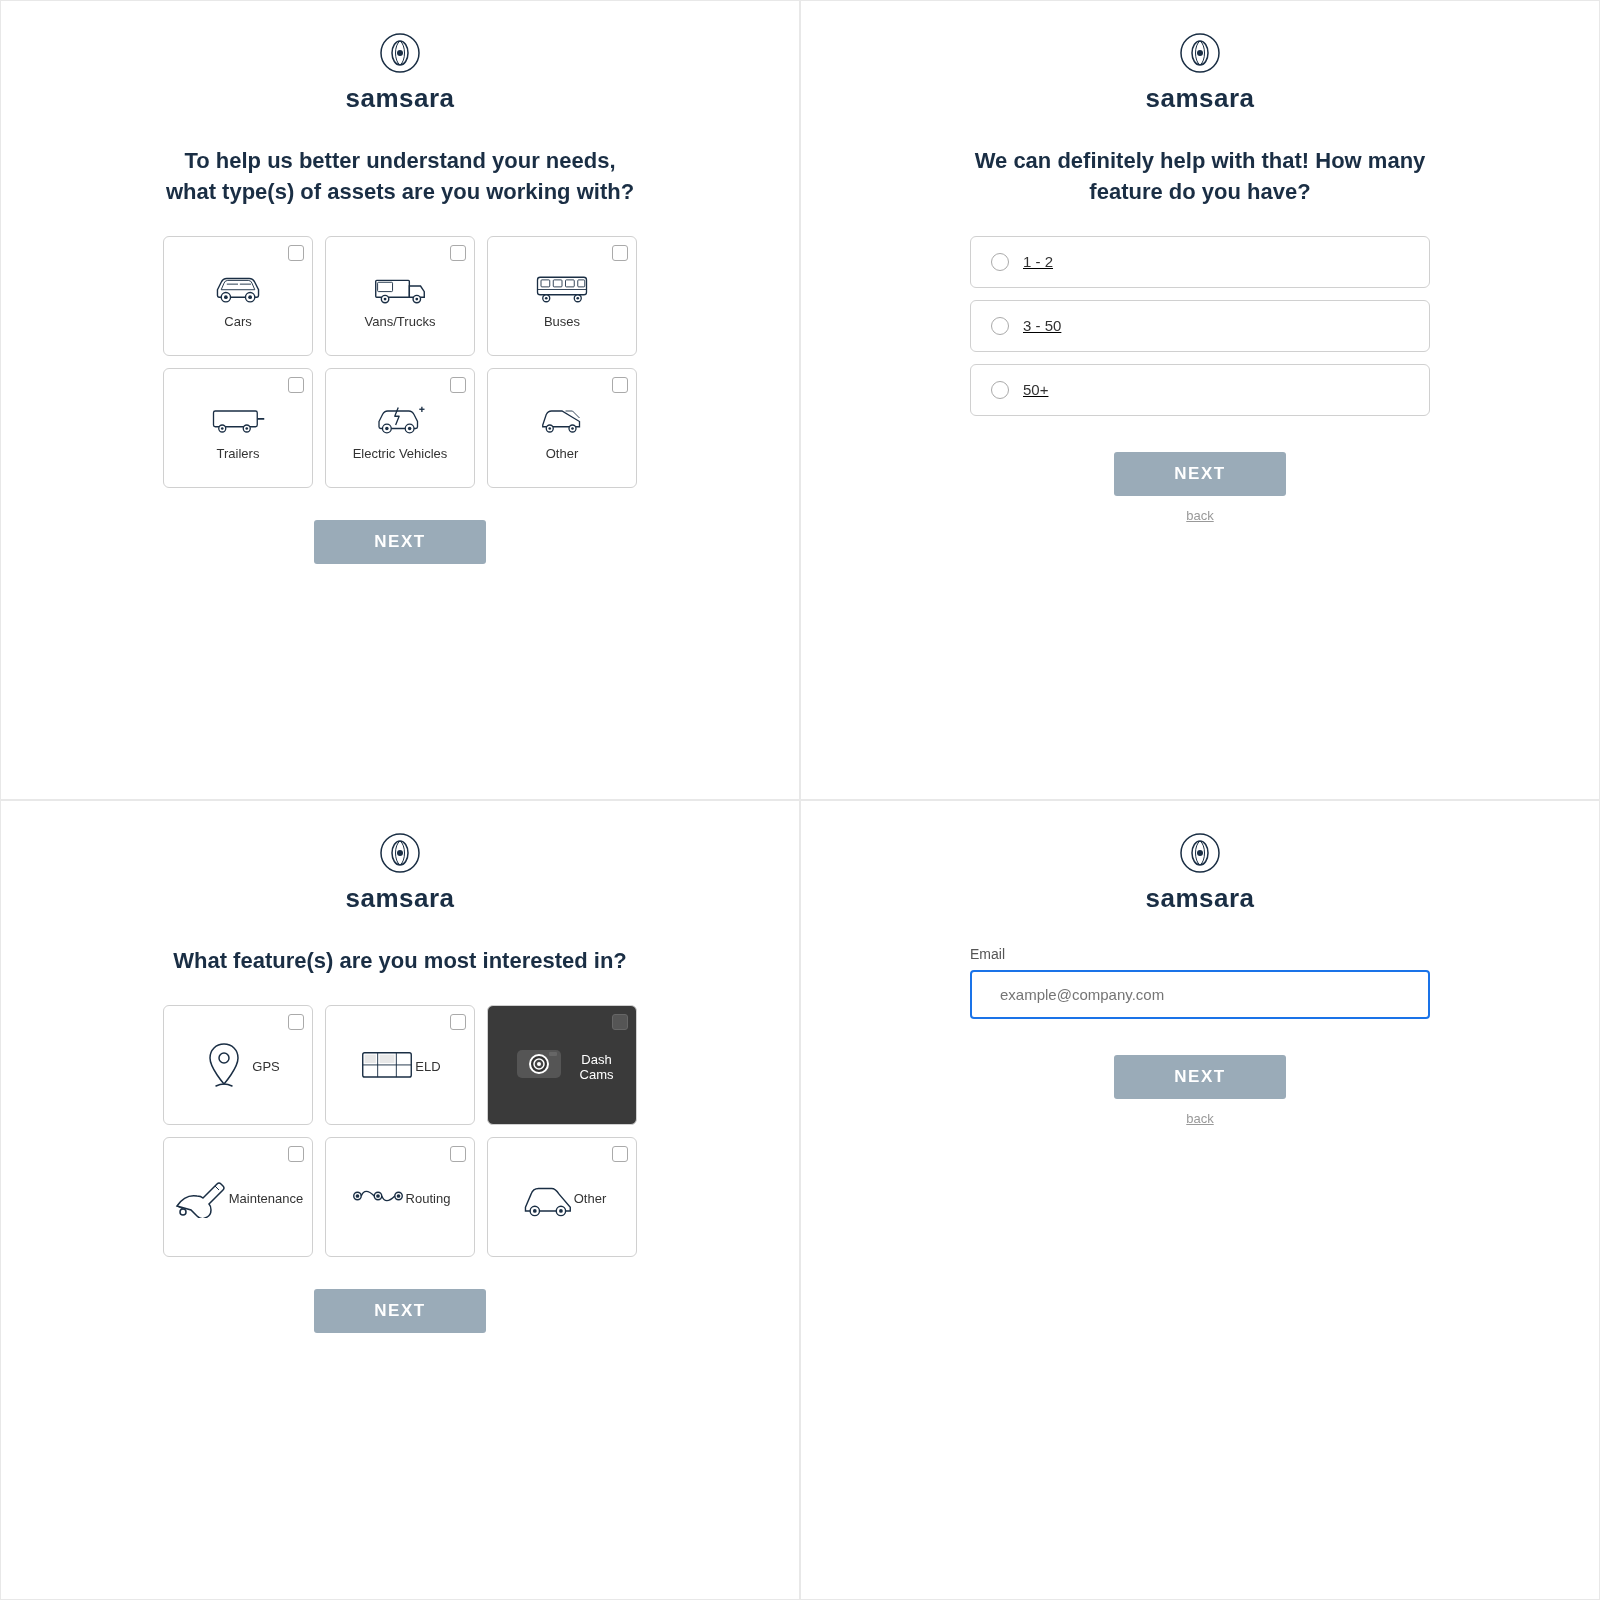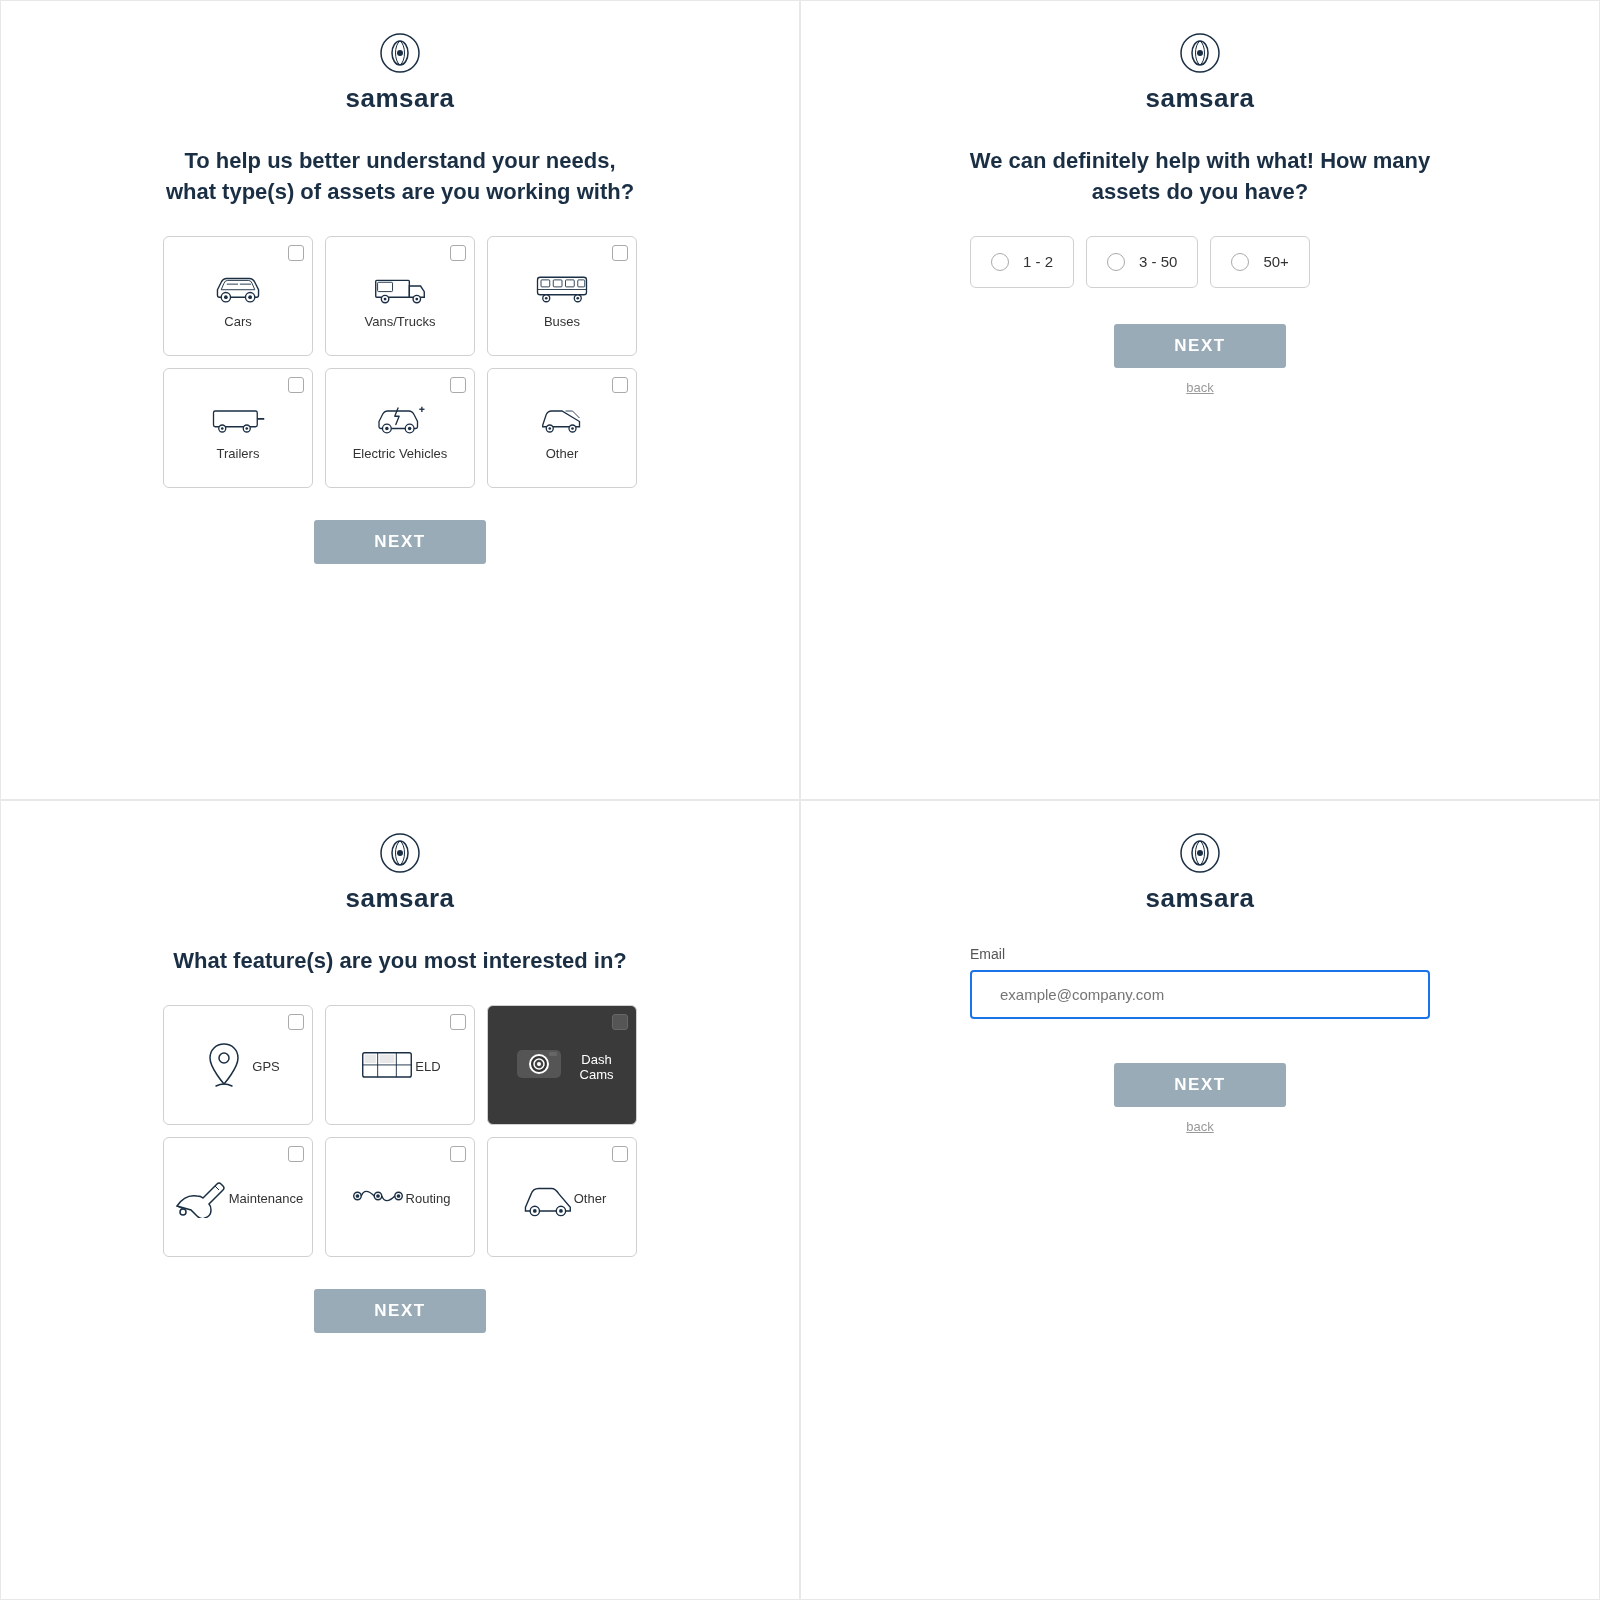--- a/index.html
+++ b/index.html
@@ -128,23 +128,24 @@
       cursor: pointer;
       margin-top: 12px;
       text-decoration: underline;
     }
 
     
     .radio-group {
       width: 100%;
       max-width: 460px;
       display: flex;
-      flex-direction: row;
+      flex-direction: column;
       gap: 12px;
       margin-bottom: 28px;
+      text-decoration: underline;
     }
 
     .radio-option {
       display: flex;
       align-items: center;
       gap: 14px;
       border: 1.5px solid #d0d0d0;
       border-radius: 6px;
       padding: 16px 20px;
       cursor: pointer;
@@ -161,21 +162,21 @@
 
     .radio-label {
       font-size: 15px;
       color: #333;
     }
 
     
     .email-section {
       width: 100%;
       max-width: 460px;
-      margin-bottom: 36px;
+      margin-bottom: 28px;
     }
 
     .email-label {
       font-size: 14px;
       color: #555;
       margin-bottom: 8px;
       display: block;
     }
 
     .email-input {
@@ -358,21 +359,21 @@
       <svg class="logo-icon" viewBox="0 0 40 40" fill="none">
         <circle cx="20" cy="20" r="19" stroke="#1a2e44" stroke-width="1.5" fill="white"></circle>
         <ellipse cx="20" cy="20" rx="8" ry="12" stroke="#1a2e44" stroke-width="1.5" fill="none"></ellipse>
         <circle cx="20" cy="20" r="3" fill="#1a2e44"></circle>
         <path d="M20 8 C14 12 14 28 20 32" stroke="#1a2e44" stroke-width="1" fill="none"></path>
         <path d="M20 8 C26 12 26 28 20 32" stroke="#1a2e44" stroke-width="1" fill="none"></path>
       </svg>
       <span class="logo-text">samsara</span>
     </div>
 
-    <div class="panel-title">We can definitely help with what! How many assets do you have?</div>
+    <div class="panel-title">We can definitely help with that! How many feature do you have?</div>
 
     <div class="radio-group">
       <div class="radio-option">
         <div class="radio-circle"></div>
         <span class="radio-label">1 - 2</span>
       </div>
       <div class="radio-option">
         <div class="radio-circle"></div>
         <span class="radio-label">3 - 50</span>
       </div>

